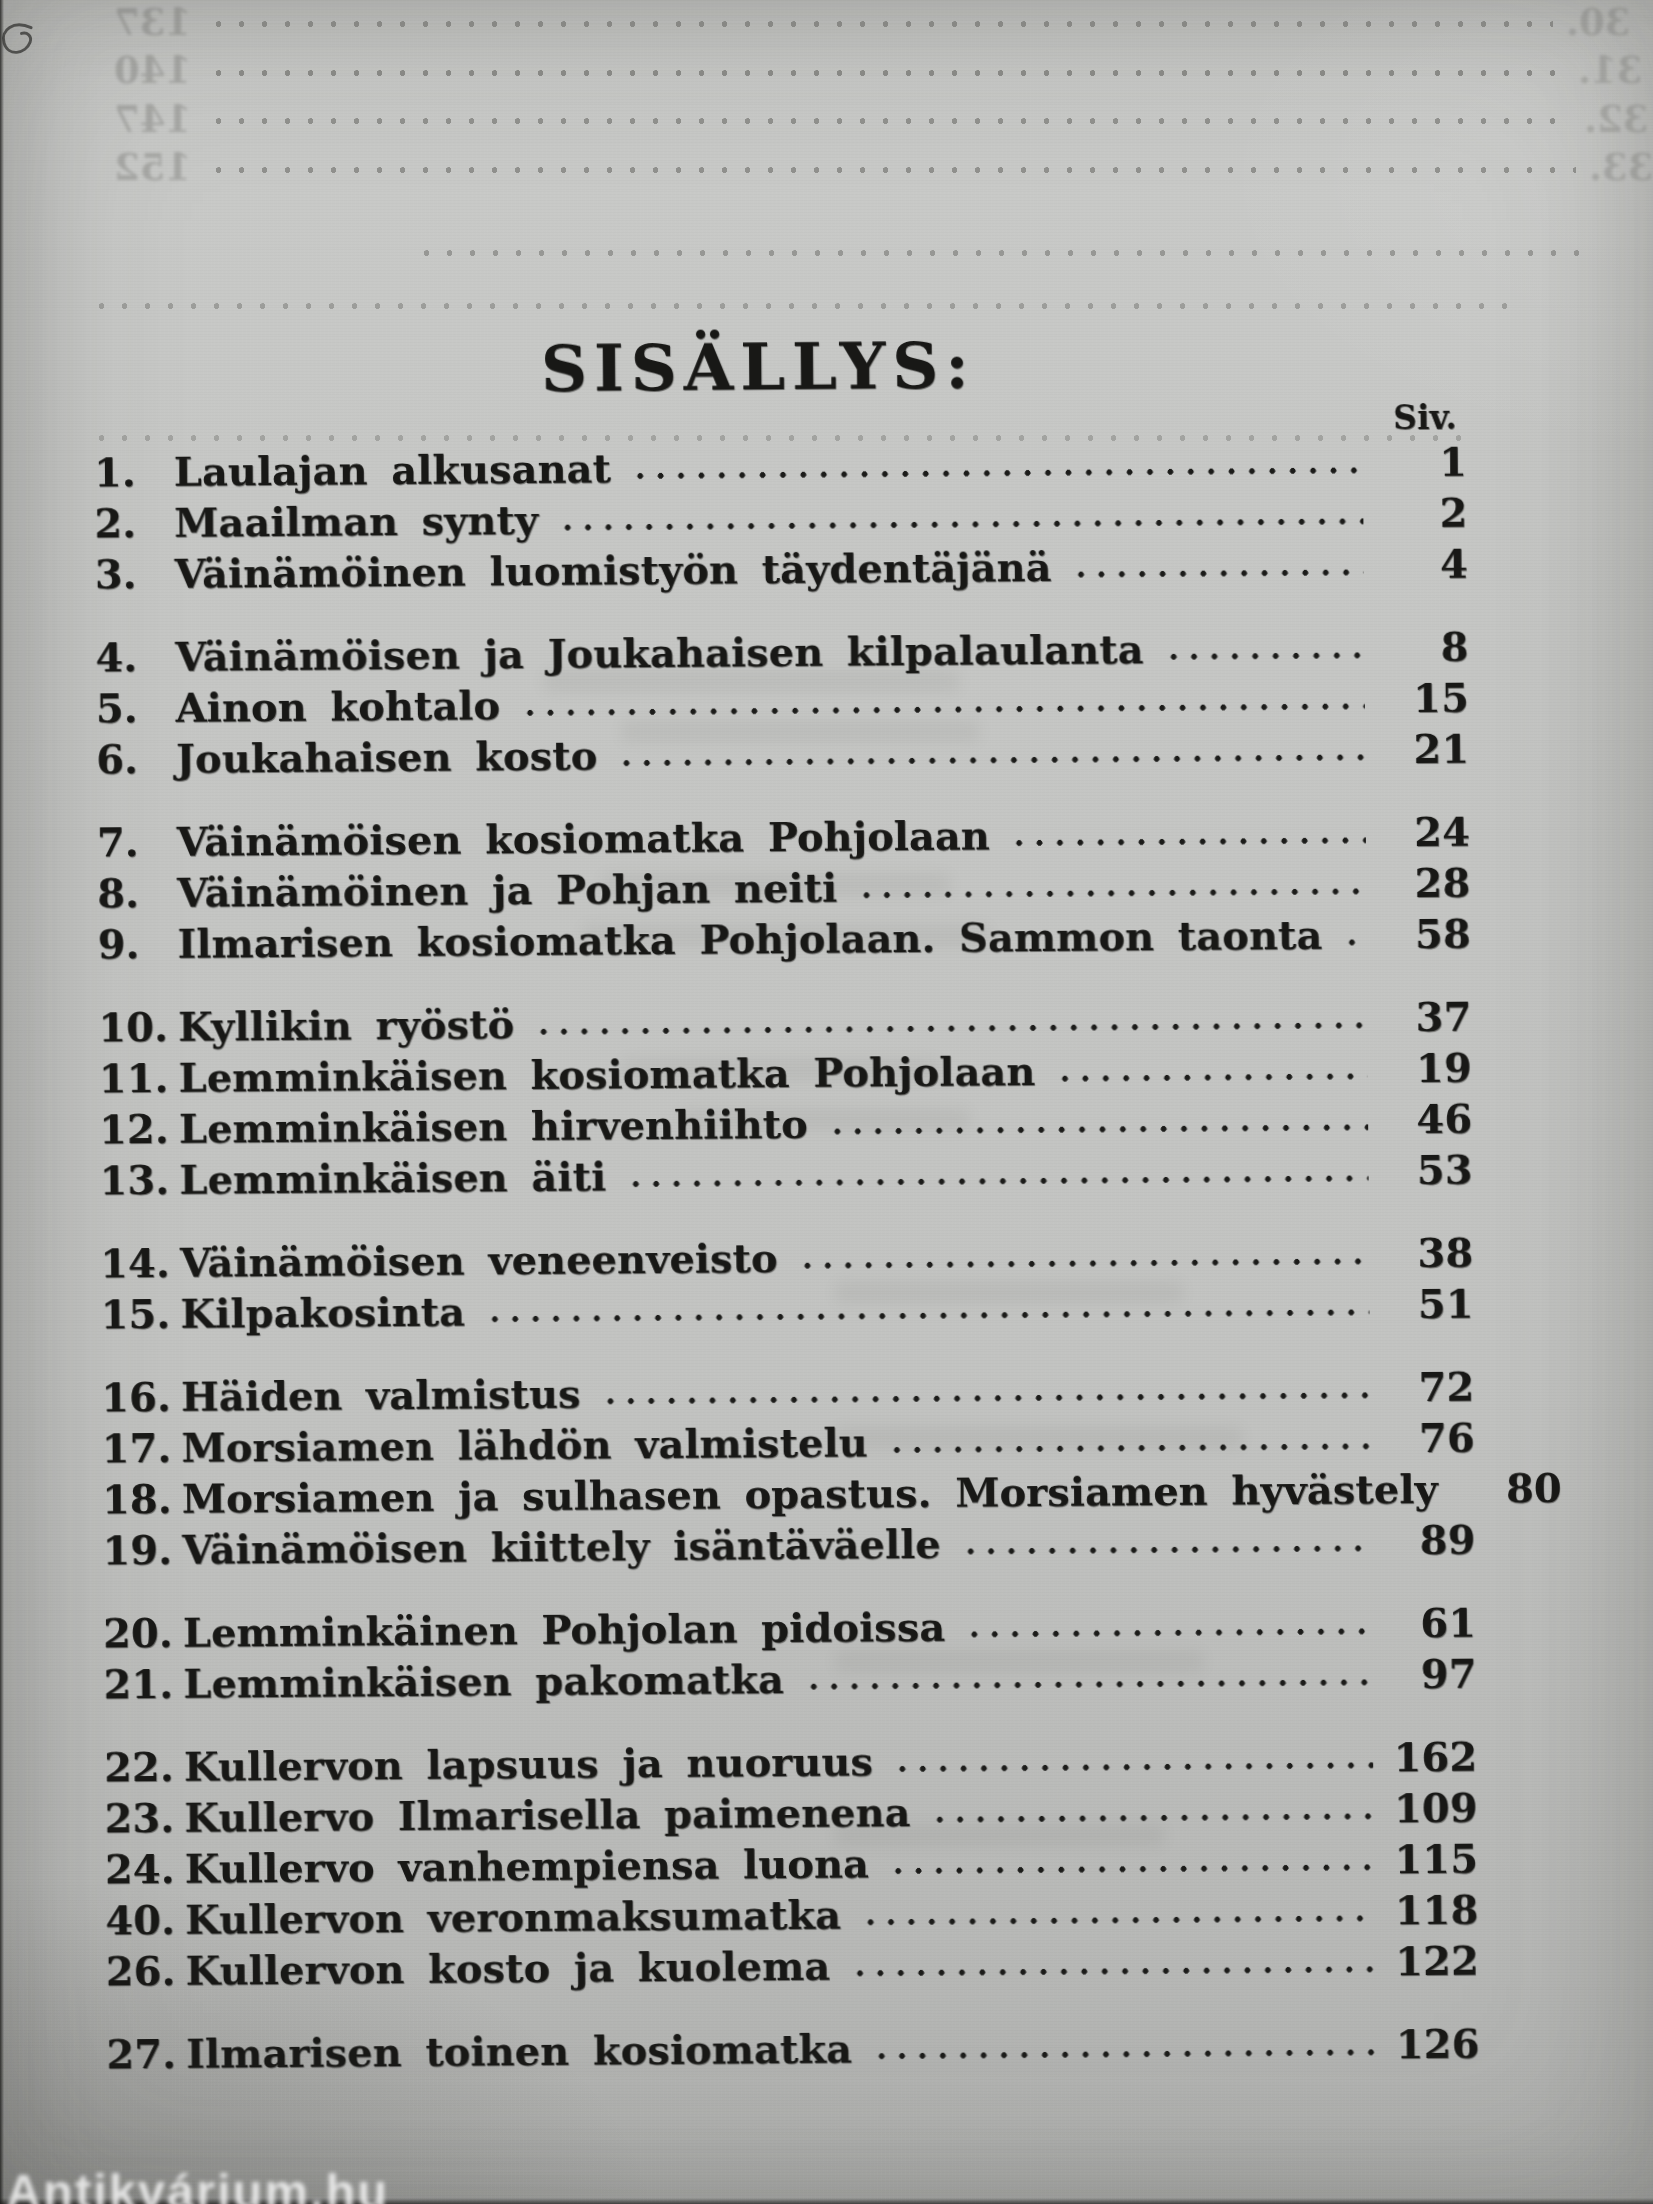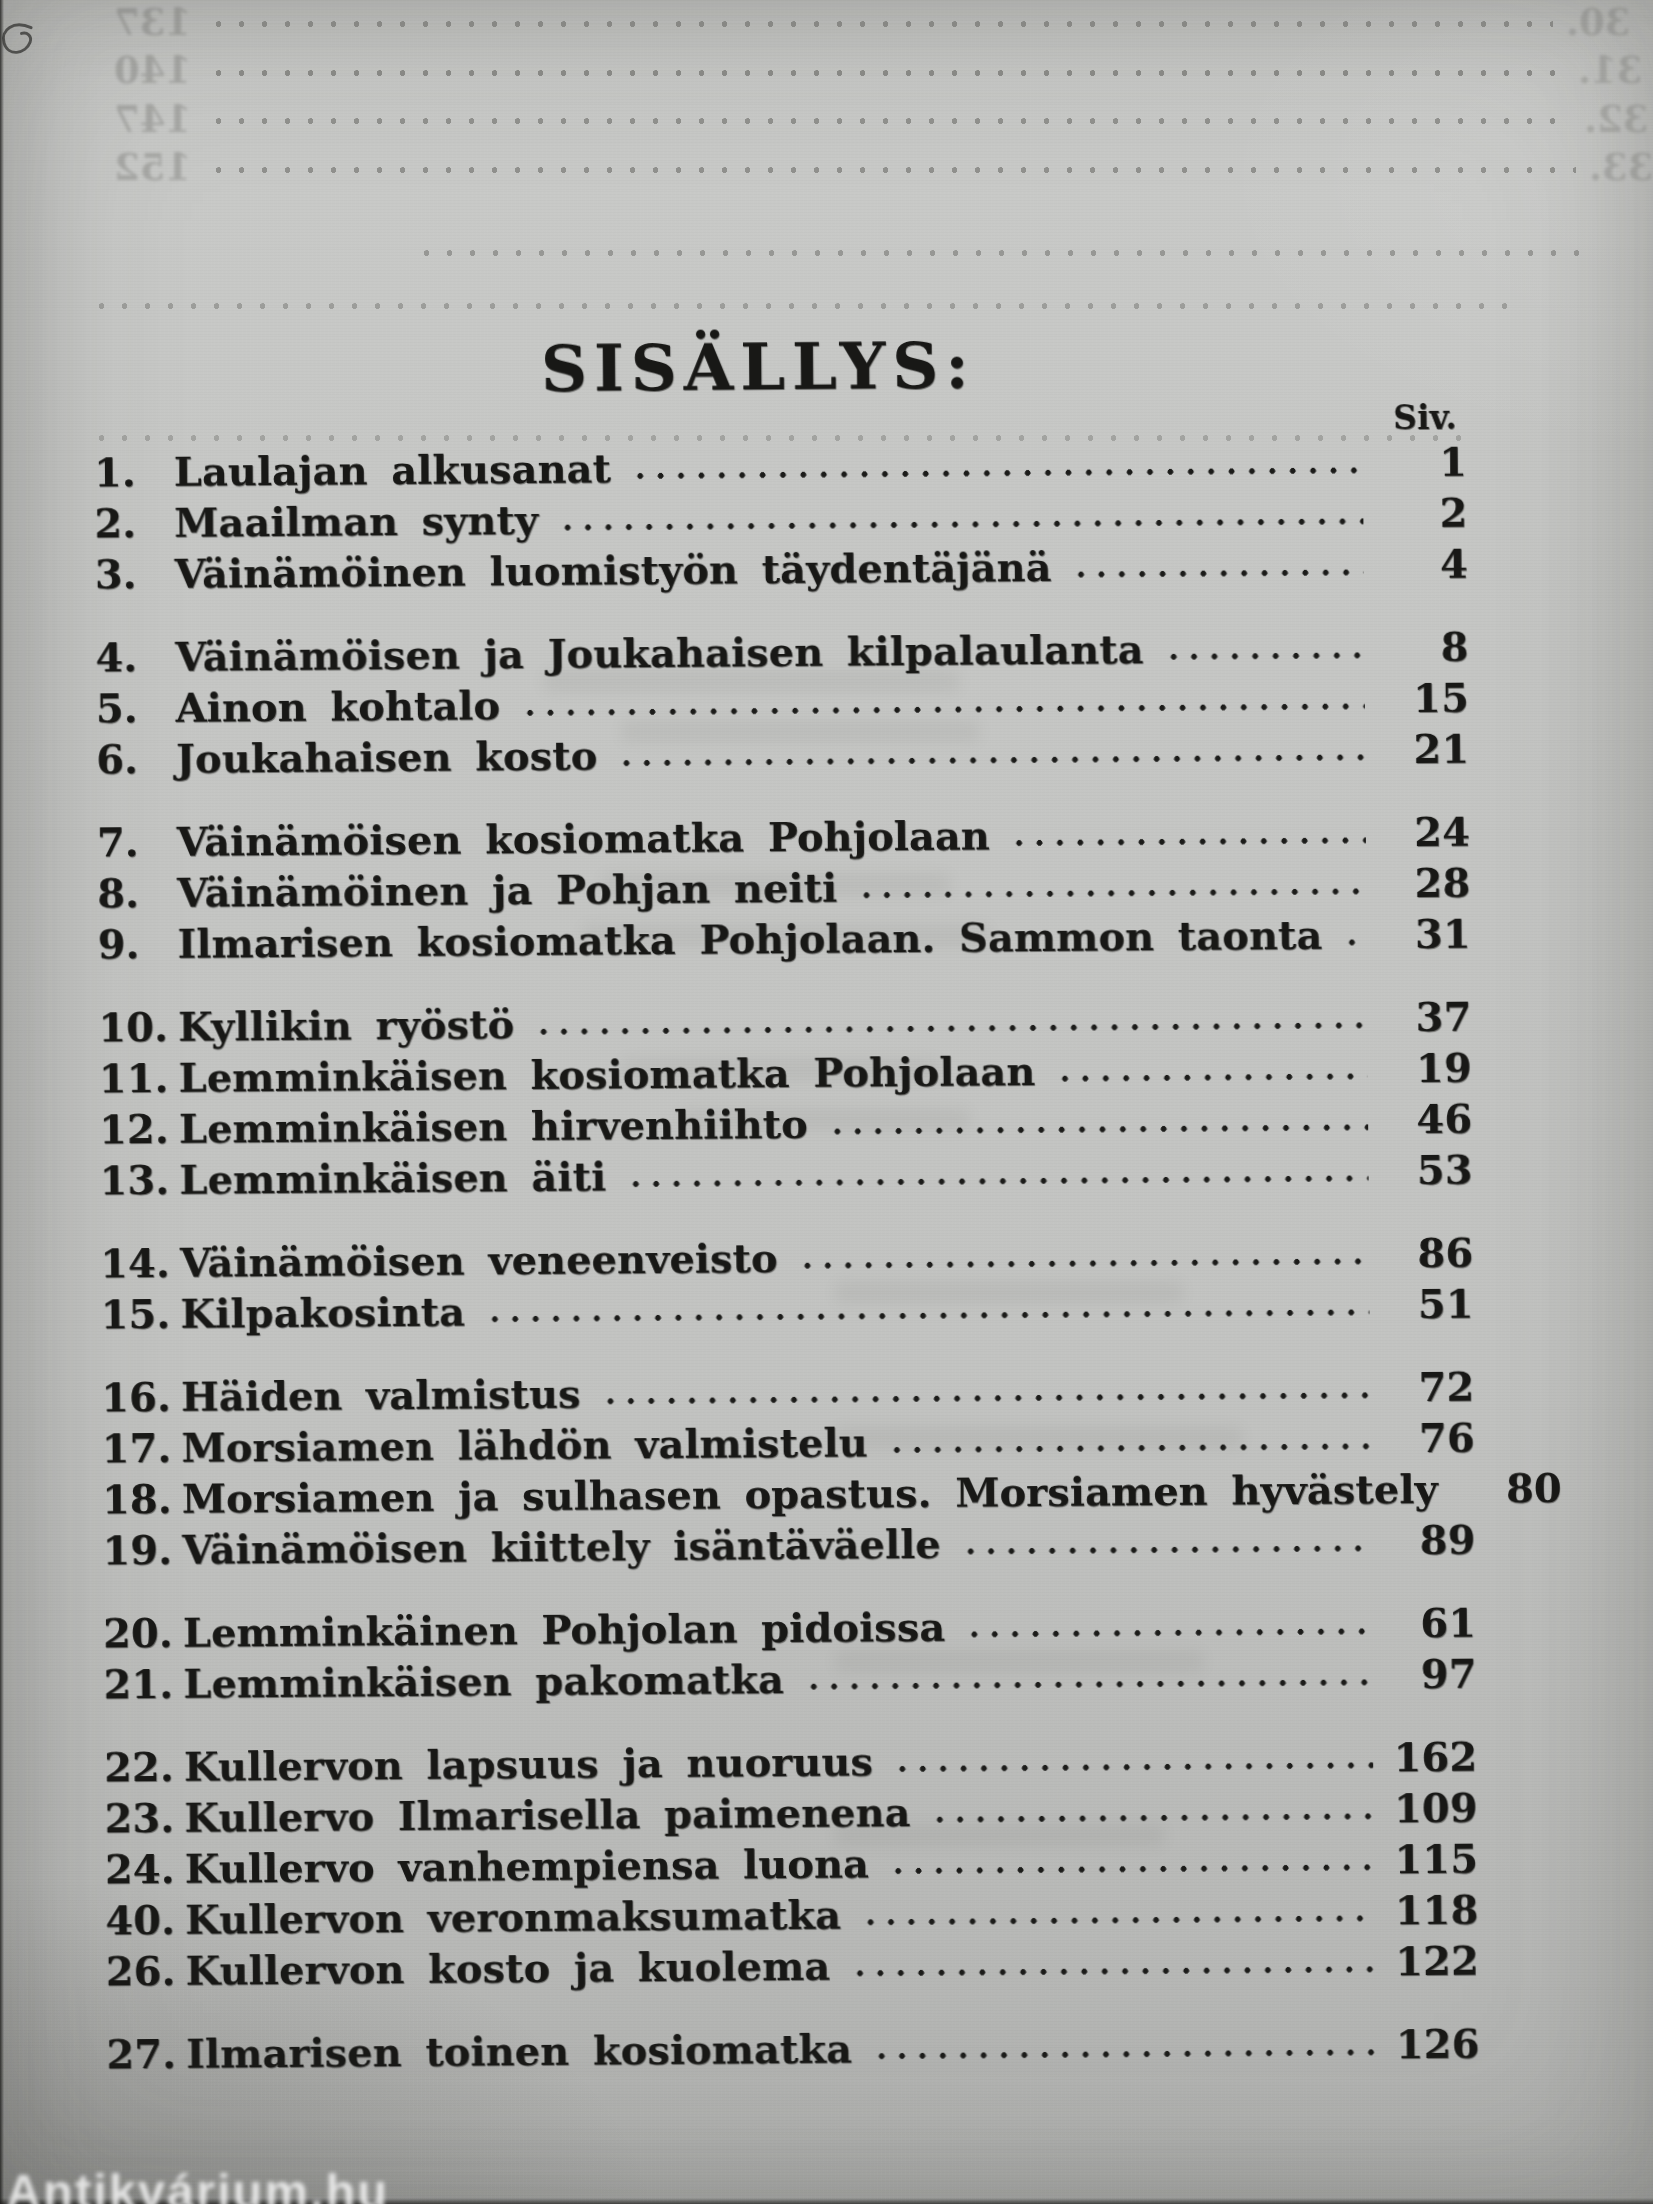--- a/index.html
+++ b/index.html
@@ -168,21 +168,21 @@
           <div class="toc-row">
             <span class="toc-no">8.</span>
             <span class="toc-title">Väinämöinen ja Pohjan neiti</span>
             <span class="leader"></span>
             <span class="toc-page">28</span>
           </div>
           <div class="toc-row">
             <span class="toc-no">9.</span>
             <span class="toc-title">Ilmarisen kosiomatka Pohjolaan. Sammon taonta</span>
             <span class="leader"></span>
-            <span class="toc-page">31</span>
+            <span class="toc-page">58</span>
           </div>
         </div>
         <div class="toc-group">
           <div class="toc-row">
             <span class="toc-no">10.</span>
             <span class="toc-title">Kyllikin ryöstö</span>
             <span class="leader"></span>
             <span class="toc-page">37</span>
           </div>
           <div class="toc-row">
@@ -202,21 +202,21 @@
             <span class="toc-title">Lemminkäisen äiti</span>
             <span class="leader"></span>
             <span class="toc-page">53</span>
           </div>
         </div>
         <div class="toc-group">
           <div class="toc-row">
             <span class="toc-no">14.</span>
             <span class="toc-title">Väinämöisen veneenveisto</span>
             <span class="leader"></span>
-            <span class="toc-page">86</span>
+            <span class="toc-page">38</span>
           </div>
           <div class="toc-row">
             <span class="toc-no">15.</span>
             <span class="toc-title">Kilpakosinta</span>
             <span class="leader"></span>
             <span class="toc-page">51</span>
           </div>
         </div>
         <div class="toc-group">
           <div class="toc-row">

